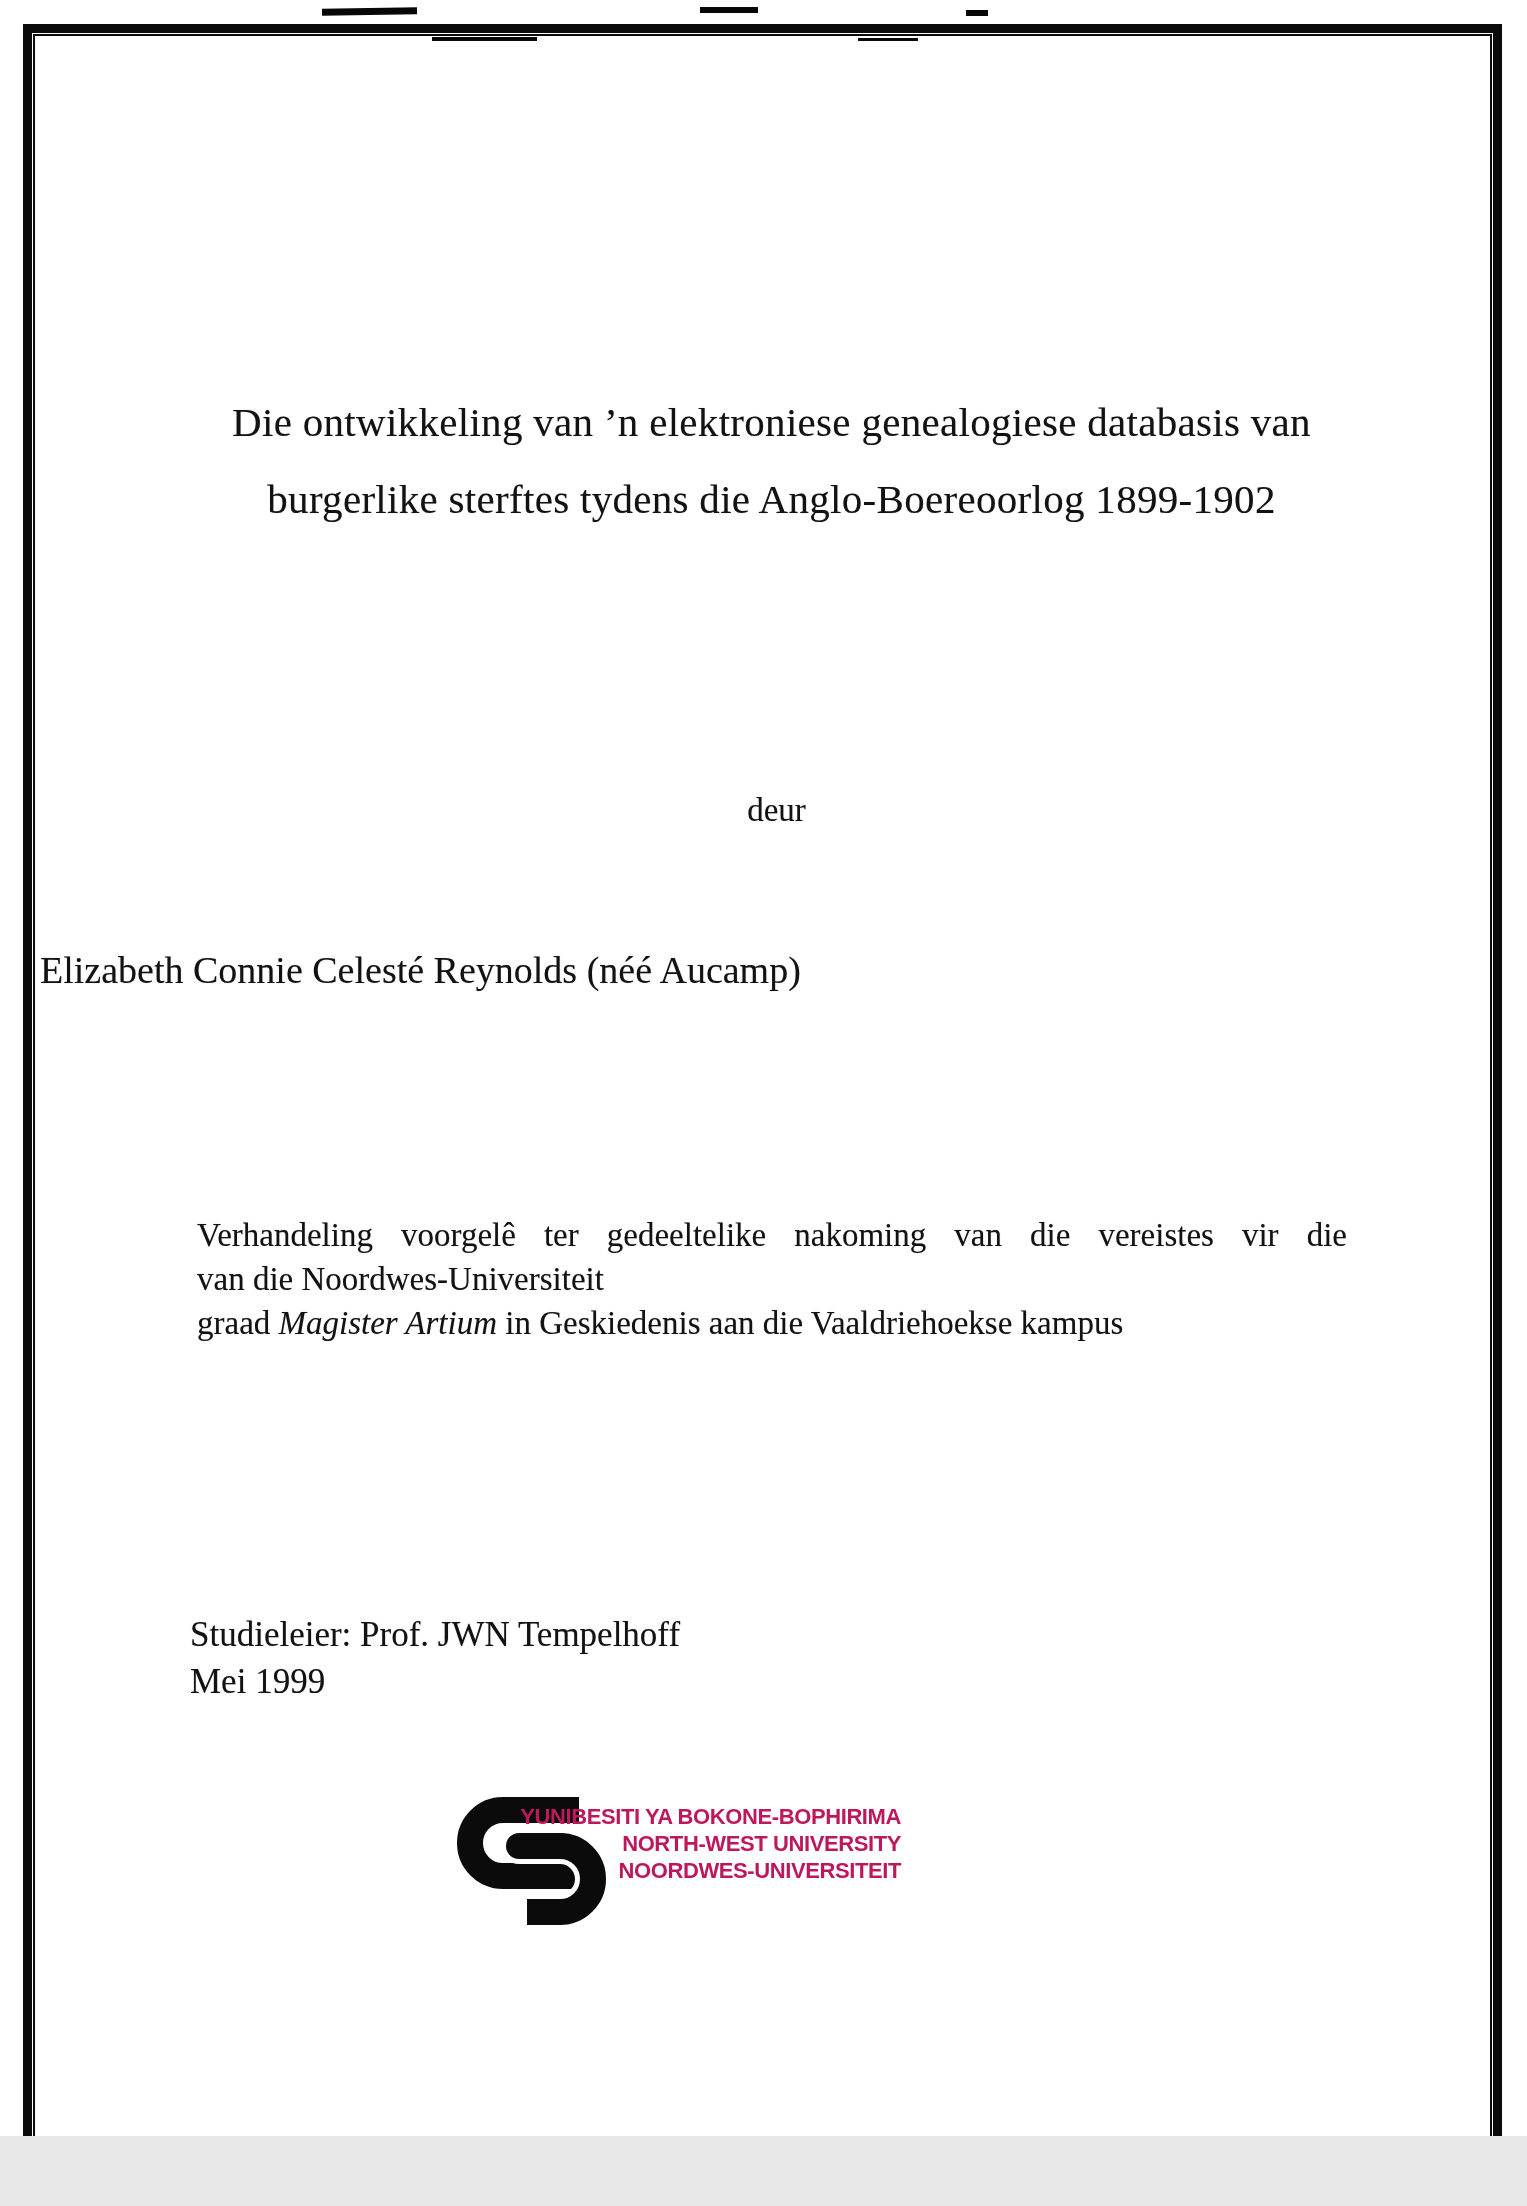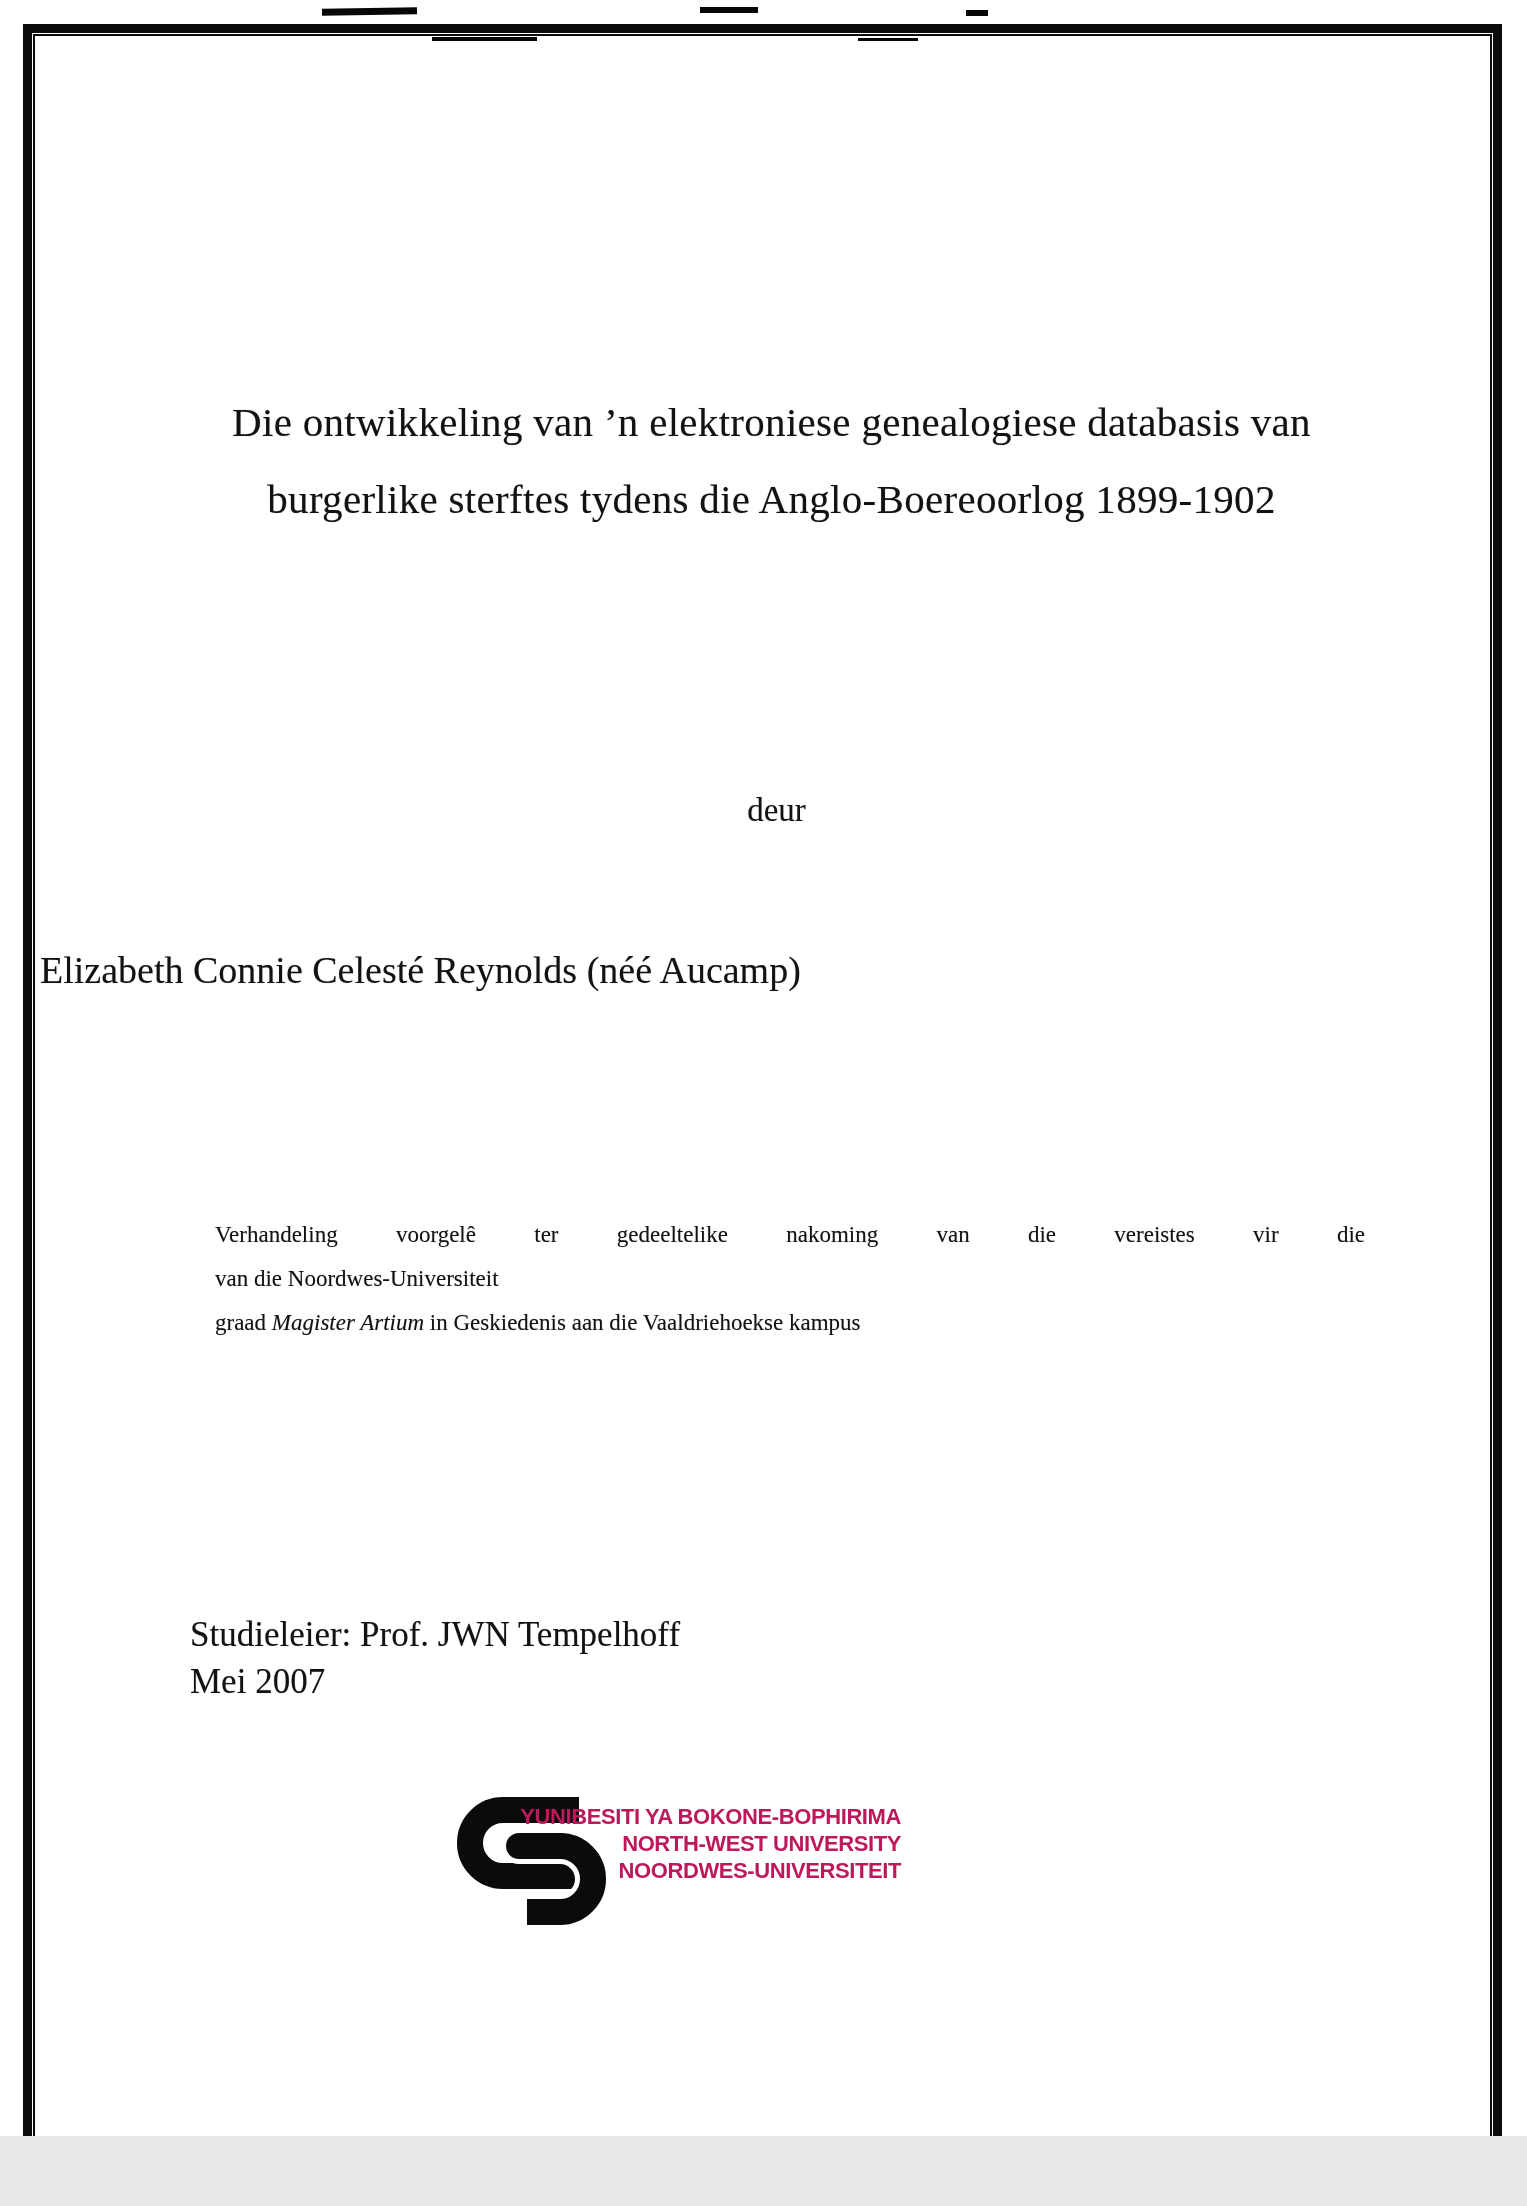--- a/index.html
+++ b/index.html
@@ -52,24 +52,24 @@
   .author {
     position: absolute;
     left: 40px; right: 0;
     top: 948px;
     text-align: left;
     font-size: 38px;
   }
 
   .statement {
     position: absolute;
-    left: 215px;
+    left: 197px;
     width: 1150px;
     top: 1213px;
-    font-size: 23px;
+    font-size: 33px;
     line-height: 44px;
   }
   .statement .line-justify {
     text-align: justify;
     text-align-last: justify;
   }
   .statement .it { font-style: italic; }
 
   .supervisor-block {
     position: absolute;
@@ -135,21 +135,21 @@
   <div class="author txt">Elizabeth Connie Celesté Reynolds (néé Aucamp)</div>
 
   <div class="statement txt">
     <div class="line-justify">Verhandeling voorgelê ter gedeeltelike nakoming van die vereistes vir die</div>
     <div>van die Noordwes-Universiteit</div>
     <div><span>graad </span><span class="it">Magister Artium</span><span> in Geskiedenis aan die Vaaldriehoekse kampus</span></div>
   </div>
 
   <div class="supervisor-block txt">
     <div>Studieleier: Prof. JWN Tempelhoff</div>
-    <div>Mei 2007</div>
+    <div>Mei 1999</div>
   </div>
 
   <svg class="logo-mark" viewBox="0 0 149 128" xmlns="http://www.w3.org/2000/svg" aria-hidden="true">
     <path d="M122 13 L46 13 A33 33 0 0 0 46 79 L122 79" stroke="#0b0b0b" stroke-width="26" fill="none"></path>
     <path d="M62 49 L103 49 A33 33 0 0 1 103 115 L70 115" stroke="#ffffff" stroke-width="36" fill="none" stroke-linecap="round"></path>
     <path d="M62 49 L103 49" stroke="#0b0b0b" stroke-width="26" stroke-linecap="round" fill="none"></path>
     <path d="M103 49 A33 33 0 0 1 103 115 L70 115" stroke="#0b0b0b" stroke-width="26" fill="none"></path>
   </svg>
 
   <div class="logo-text">

